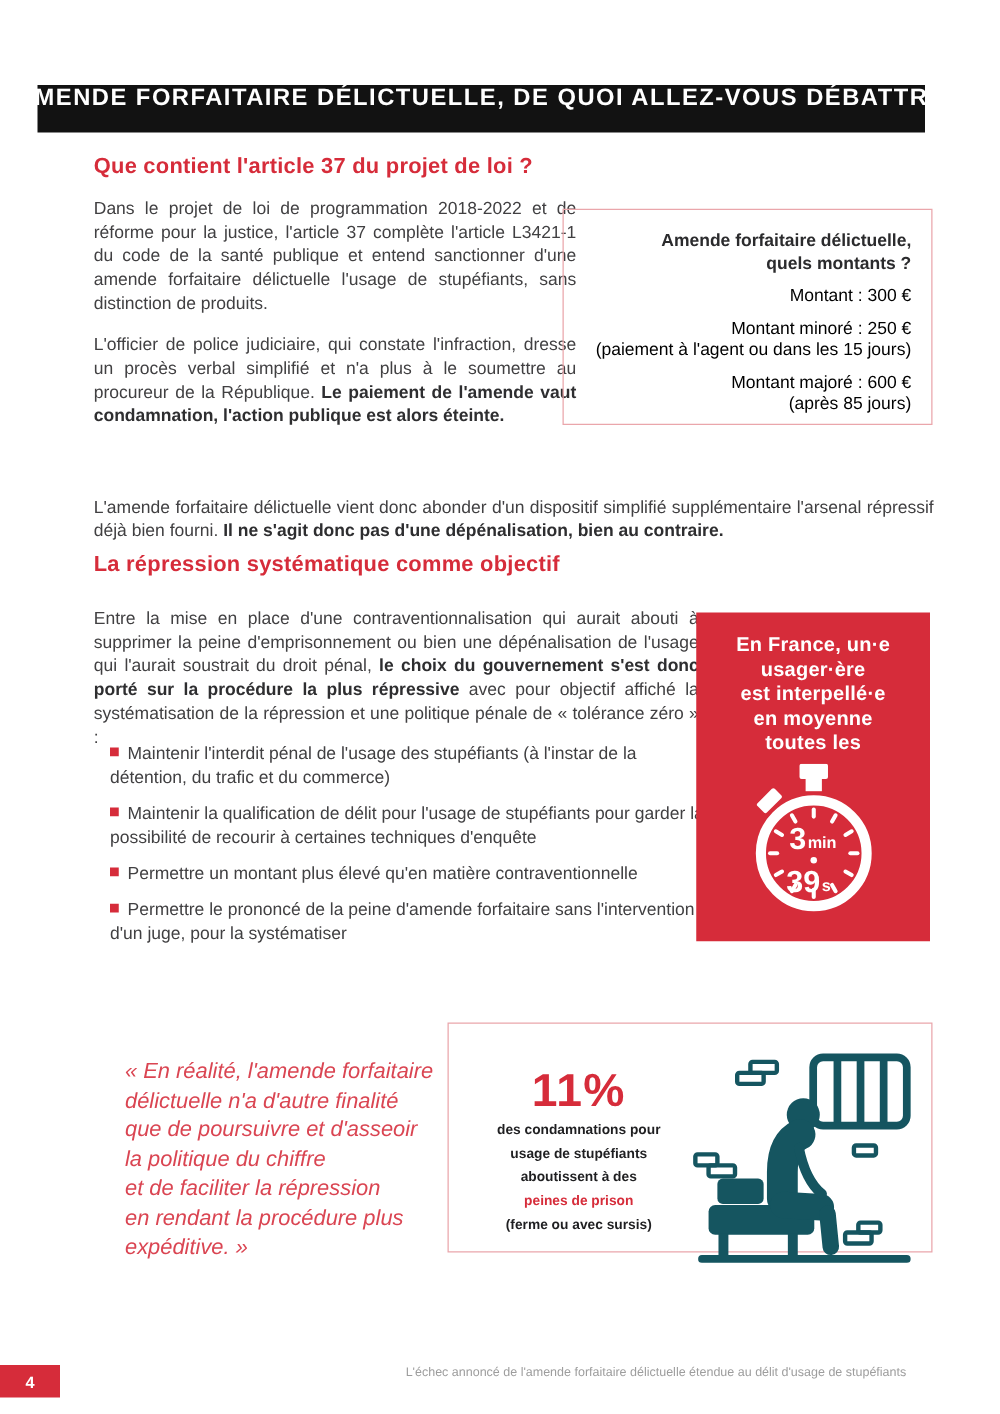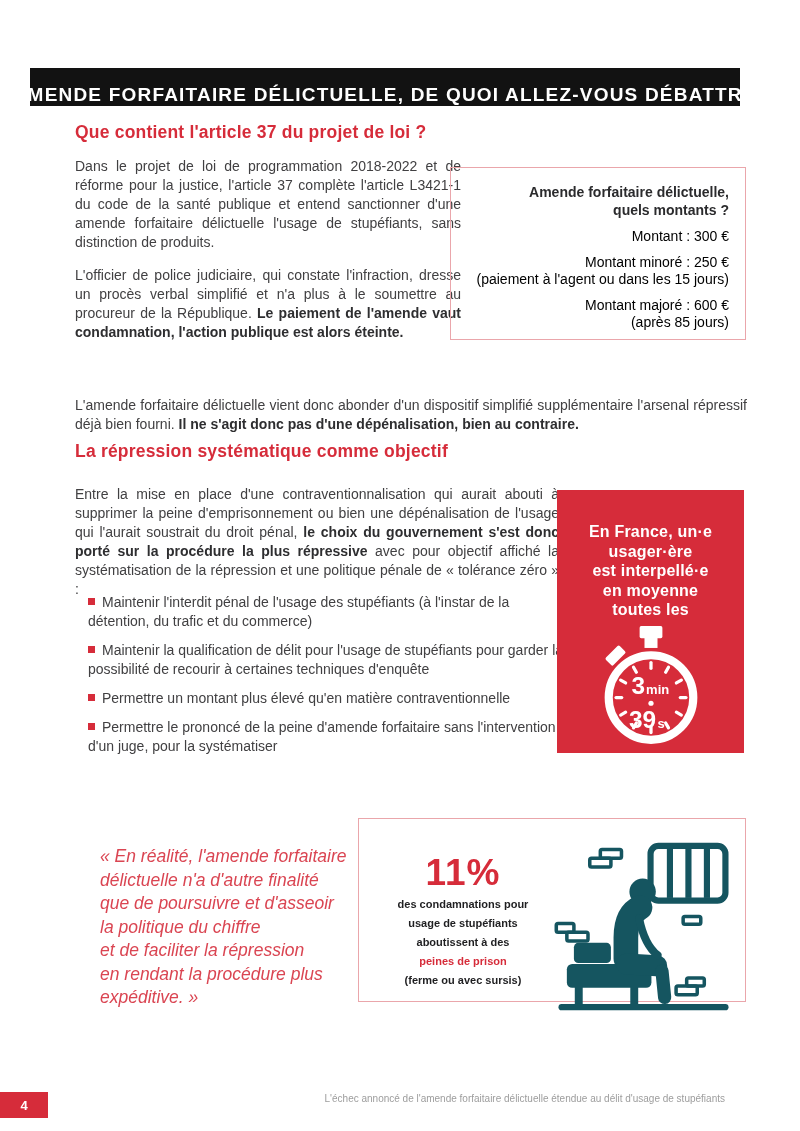--- a/index.html
+++ b/index.html
@@ -2,21 +2,21 @@
 <html lang="fr"><head>
 <meta charset="utf-8">
 <style>
   html,body{margin:0;padding:0;background:#fff;}
   .page{position:relative;width:800px;height:1131px;background:#ffffff;
         font-family:"Liberation Sans",sans-serif;overflow:hidden;color:#414042;}
   .abs{position:absolute;}
 
   
   .banner{left:30px;top:68px;width:710px;height:38px;background:#121212;
-          display:flex;align-items:flex-end;justify-content:center;}
+          display:flex;align-items:flex-start;justify-content:center;}
   .banner span{color:#ffffff;font-weight:bold;font-size:19px;letter-spacing:1.2px;white-space:nowrap;}
 
   
   .red-heading{color:#d62c3a;font-weight:bold;font-size:17.5px;letter-spacing:.2px;}
   .h1{left:75px;top:122px;}
   .h2{left:75px;top:441px;}
 
   
   .body-txt{font-size:14px;line-height:19px;text-align:justify;color:#414042;}
   .col1{left:75px;top:157px;width:386px;}
@@ -32,21 +32,21 @@
   .amounts .row{font-size:14px;color:#000000;line-height:17px;}
   .amt-gap{margin-top:9px;}
 
   
   .bullets{left:88px;top:593px;width:476px;font-size:14px;line-height:19px;color:#414042;}
   .bullets .li{margin-bottom:10px;}
   .sq{display:inline-block;width:7px;height:7px;background:#d62c3a;margin-right:7px;vertical-align:2px;}
 
   
   .callout{left:557px;top:490px;width:187px;height:263px;background:#d62c3a;
-           text-align:center;box-sizing:border-box;padding-top:32px;}
+           text-align:center;box-sizing:border-box;padding-top:17px;}
   .callout .cl-line{color:#ffffff;font-weight:bold;font-size:16px;line-height:19.5px;letter-spacing:.2px;}
   .callout svg{margin-top:6px;}
 
   
   .quote{left:76px;top:845px;width:300px;color:#da4552;font-style:italic;
          font-size:17.5px;line-height:23.5px;margin-left:24px;}
 
   
   .statbox{left:358px;top:818px;width:388px;height:184px;border:1px solid #eaa6ab;box-sizing:border-box;}
   .stat-text{position:absolute;left:14px;top:36px;width:180px;text-align:center;}

